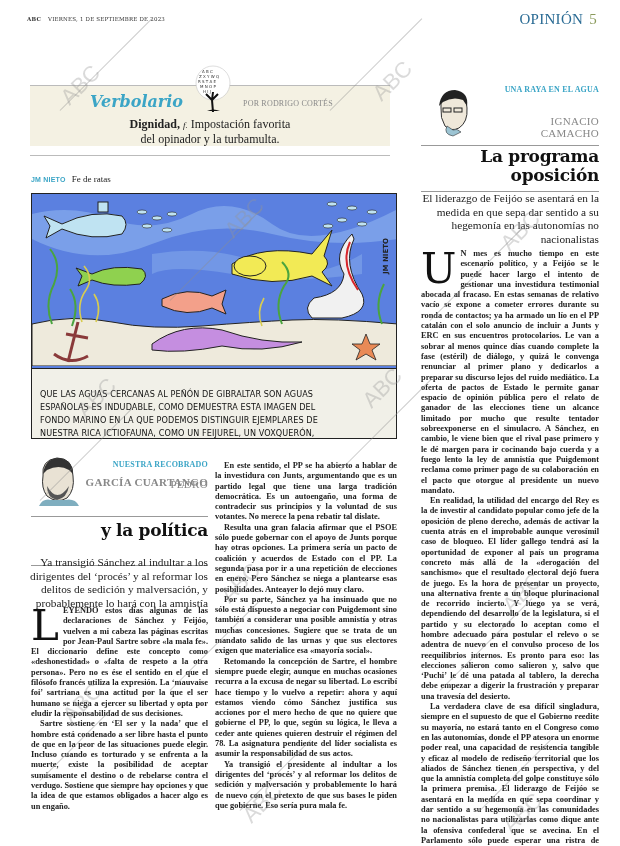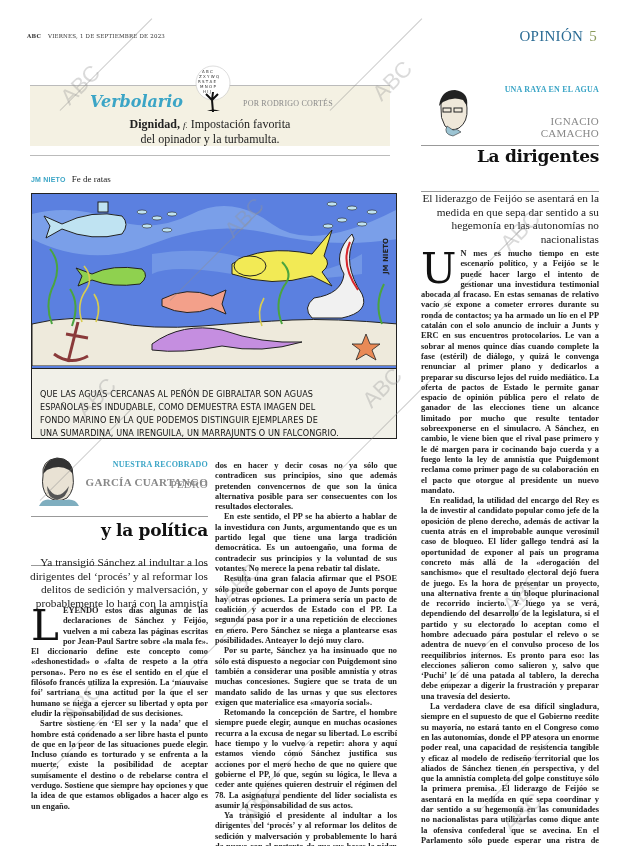--- a/index.html
+++ b/index.html
@@ -1,19 +1,19 @@
 <!DOCTYPE html>
 <html><head>
 <meta charset="utf-8">
 <style>
   * { box-sizing: border-box; margin: 0; padding: 0; }
   html, body { width: 620px; height: 846px; background: #ffffff; overflow: hidden; }
   body { position: relative; font-family: "DejaVu Serif", serif; color: #222; }
 
-  .header { position: absolute; left: 27px; top: 28px; width: 570px; height: 20px; }
+  .header { position: absolute; left: 27px; top: 11px; width: 570px; height: 20px; }
   .hdr-left { position: absolute; left: 0; top: 5px; font-size: 5.5px; letter-spacing: 0.2px; color: #333; }
   .hdr-left .abc { font-weight: bold; margin-right: 5px; }
   .hdr-right { position: absolute; right: 0; top: 0; font-family: "Liberation Serif", serif; font-size: 15px; color: #2a6b94; letter-spacing: 0.3px; }
   .hdr-right .pg { color: #8a9a5b; margin-left: 6px; }
 
   
   .verbolario { position: absolute; left: 30px; top: 80px; width: 360px; height: 80px; }
   .verb-line-top { position: absolute; left: 0; right: 0; top: 5px; height: 1px; background: #bbb; }
   .verb-box { position: absolute; left: 0; right: 0; top: 6px; height: 60px; background: #f4f1e3; }
   .verb-line-bot { position: absolute; left: 0; right: 0; top: 75px; height: 1px; background: #bbb; }
@@ -148,20 +148,21 @@
     <path d="M36 168 L46 128 M34 140 L56 144 M22 160 Q38 172 56 162" stroke="#8a3a3a" stroke-width="3" fill="none"></path>
 
     <path d="M330 150 L334 140 L338 150 L348 150 L340 156 L344 166 L334 160 L324 166 L328 156 L320 150 Z" fill="#e98a56" stroke="#222" stroke-width="0.8"></path>
 
     <text x="356" y="80" font-size="7" font-family="DejaVu Sans, sans-serif" font-weight="bold" fill="#222" transform="rotate(-90 356 80)">JM NIETO</text>
   </svg>
   <div class="cartoon-caption">
     <div>QUE LAS AGUAS CERCANAS AL PEÑÓN DE GIBRALTAR SON AGUAS</div>
     <div>ESPAÑOLAS ES INDUDABLE, COMO DEMUESTRA ESTA IMAGEN DEL</div>
     <div>FONDO MARINO EN LA QUE PODEMOS DISTINGUIR EJEMPLARES DE</div>
+    <div>NUESTRA RICA ICTIOFAUNA, COMO UN FEIJUREL, UN VOXQUERÓN,</div>
     <div>UNA SUMARDINA, UNA IRENGUILA, UN MARRAJUNTS O UN FALCONGRIO.</div>
   </div>
 </div>
 
 <div class="author-left">
   <svg style="position:absolute;left:4px;top:2px;" width="46" height="52" viewBox="0 0 46 52">
     <path d="M8 22 Q6 6 22 4 Q38 4 38 22 Q40 36 32 44 Q22 50 12 42 Q6 34 8 22 Z" fill="#e9e2d4" stroke="#333" stroke-width="1"></path>
     <path d="M8 20 Q10 4 24 4 Q38 6 38 20 L34 16 Q24 10 12 16 Z" fill="#333"></path>
     <path d="M12 32 Q22 50 34 32 Q32 44 22 46 Q12 44 12 32 Z" fill="#555"></path>
     <path d="M4 52 Q8 44 16 46 L30 46 Q40 44 44 52 Z" fill="#7faebf"></path>
@@ -177,42 +178,42 @@
   <div class="standfirst" style="position:absolute;left:-2px;width:179px;top:104px;">Ya transigió Sánchez al indultar a los dirigentes del ‘procés’ y al reformar los delitos de sedición y malversación, y probablemente lo hará con la amnistía</div>
 </div>
 
 <div class="col-a body-text">
   <span class="dropcap">L</span>
   <p class="first">EYENDO estos días algunas de las declaraciones de Sánchez y Feijóo, vuelven a mi cabeza las páginas escritas por Jean-Paul Sartre sobre «la mala fe». El diccionario define este concepto como «deshonestidad» o «falta de respeto a la otra persona». Pero no es ése el sentido en el que el filósofo francés utiliza la expresión. La ‘mauvaise foi’ sartriana es una actitud por la que el ser humano se niega a ejercer su libertad y opta por eludir la responsabilidad de sus decisiones.</p>
   <p>Sartre sostiene en ‘El ser y la nada’ que el hombre está condenado a ser libre hasta el punto de que en la peor de las situaciones puede elegir. Incluso cuando es torturado y se enfrenta a la muerte, existe la posibilidad de aceptar sumisamente el destino o de rebelarse contra el verdugo. Sostiene que siempre hay opciones y que la idea de que estamos obligados a hacer algo es un engaño.</p>
 </div>
 
 <div class="col-b body-text">
-  <p class="first">dos en hacer y decir cosas no ya sólo que contradicen sus principios, sino que además pretenden convencernos de que son la única alternativa posible para ser consecuentes con los resultados electorales.</p>
   <p>En este sentido, el PP se ha abierto a hablar de la investidura con Junts, argumentando que es un partido legal que tiene una larga tradición democrática. Es un autoengaño, una forma de contradecir sus principios y la voluntad de sus votantes. No merece la pena rebatir tal dislate.</p>
   <p>Resulta una gran falacia afirmar que el PSOE sólo puede gobernar con el apoyo de Junts porque hay otras opciones. La primera sería un pacto de coalición y acuerdos de Estado con el PP. La segunda pasa por ir a una repetición de elecciones en enero. Pero Sánchez se niega a plantearse esas posibilidades. Anteayer lo dejó muy claro.</p>
   <p>Por su parte, Sánchez ya ha insinuado que no sólo está dispuesto a negociar con Puigdemont sino también a considerar una posible amnistía y otras muchas concesiones. Sugiere que se trata de un mandato salido de las urnas y que sus electores exigen que materialice esa «mayoría social».</p>
   <p>Retomando la concepción de Sartre, el hombre siempre puede elegir, aunque en muchas ocasiones recurra a la excusa de negar su libertad. Lo escribí hace tiempo y lo vuelvo a repetir: ahora y aquí estamos viendo cómo Sánchez justifica sus acciones por el mero hecho de que no quiere que gobierne el PP, lo que, según su lógica, le lleva a ceder ante quienes quieren destruir el régimen del 78. La asignatura pendiente del líder socialista es asumir la responsabilidad de sus actos.</p>
   <p>Ya transigió el presidente al indultar a los dirigentes del ‘procés’ y al reformar los delitos de sedición y malversación y probablemente lo hará de nuevo con el pretexto de que sus bases le piden que gobierne. Eso sería pura mala fe.</p>
 </div>
 
 <div class="author-right">
   <svg style="position:absolute;left:12px;top:10px;" width="40" height="50" viewBox="0 0 40 50">
     <path d="M8 20 Q6 6 20 4 Q34 4 34 20 Q35 34 26 40 Q18 44 12 38 Q7 30 8 20 Z" fill="#efe8da" stroke="#333" stroke-width="1"></path>
     <path d="M6 18 Q8 2 22 2 Q36 4 34 18 L30 12 Q20 8 10 14 Z" fill="#222"></path>
     <rect x="10" y="20" width="8" height="4" fill="none" stroke="#222"></rect>
       <rect x="21" y="20" width="8" height="4" fill="none" stroke="#222"></rect>
     <path d="M14 38 Q10 46 20 48 L28 44 Q24 40 20 42 Z" fill="#9cc4d3" stroke="#333" stroke-width="0.6"></path>
   </svg>
   <div class="section-label" style="position:absolute;right:0;top:7px;">UNA RAYA EN EL AGUA</div>
   <div class="author-name" style="position:absolute;right:0;top:37px;">IGNACIO</div>
   <div class="author-name" style="position:absolute;right:0;top:49px;">CAMACHO</div>
   <div class="rule" style="position:absolute;left:0;right:0;top:67px;"></div>
   <div class="headline" style="position:absolute;right:0;top:69px;width:178px;">
-    <div>La dirigentes</div>
+    <div>La programa</div>
+    <div>oposición</div>
   </div>
   <div class="rule" style="position:absolute;left:0;right:0;top:113px;"></div>
   <div class="standfirst" style="position:absolute;left:0;width:178px;top:114px;">El liderazgo de Feijóo se asentará en la medida en que sepa dar sentido a su hegemonía en las autonomías no nacionalistas</div>
 </div>
 
 <div class="col-c body-text">
   <span class="dropcap">U</span>
   <p class="first">N mes es mucho tiempo en este escenario político, y a Feijóo se le puede hacer largo el intento de gestionar una investidura testimonial abocada al fracaso. En estas semanas de relativo vacío se expone a cometer errores durante su ronda de contactos; ya ha armado un lío en el PP catalán con el solo anuncio de incluir a Junts y ERC en sus encuentros protocolarios. Le van a sobrar al menos quince días cuando complete la fase (estéril) de diálogo, y quizá le convenga renunciar al primer plano y dedicarlos a preparar su discurso lejos del ruido mediático. La oferta de pactos de Estado le permite ganar espacio de opinión pública pero el relato de ganador de las elecciones tiene un alcance limitado por mucho que resulte tentador sobreexponerse en el simulacro. A Sánchez, en cambio, le viene bien que el rival pase primero y le dé margen para ir cocinando bajo cuerda y a fuego lento la ley de amnistía que Puigdemont reclama como primer pago de su colaboración en el pacto que otorgue al presidente un nuevo mandato.</p>
   <p>En realidad, la utilidad del encargo del Rey es la de investir al candidato popular como jefe de la oposición de pleno derecho, además de activar la cuenta atrás en el improbable aunque verosímil caso de bloqueo. El líder gallego tendrá así la oportunidad de exponer al país un programa concreto más allá de la «derogación del sanchismo» que el resultado electoral dejó fuera de juego. Es la hora de presentar un proyecto, una alternativa frente a un bloque plurinacional de recorrido incierto. Y luego ya se verá, dependiendo del desarrollo de la legislatura, si el partido y su electorado lo aceptan como el hombre adecuado para postular el relevo o se adentra de nuevo en el convulso proceso de los reequilibrios internos. Es pronto para eso: las elecciones salieron como salieron y, salvo que ‘Puchi’ le dé una patada al tablero, la derecha debe empezar a digerir la frustración y preparar una travesía del desierto.</p>
   <p>La verdadera clave de esa difícil singladura, siempre en el supuesto de que el Gobierno reedite su mayoría, no estará tanto en el Congreso como en las autonomías, donde el PP atesora un enorme poder real, una capacidad de resistencia tangible y eficaz al modelo de rediseño territorial que los aliados de Sánchez tienen en perspectiva, y del que la amnistía completa del golpe constituye sólo la primera premisa. El liderazgo de Feijóo se asentará en la medida en que sepa coordinar y dar sentido a su hegemonía en las comunidades no nacionalistas para utilizarlas como dique ante la ofensiva confederal que se avecina. En el Parlamento sólo puede esperar una ristra de votaciones perdidas pero ese contrapoder institucional, bien organizado y alineado en una estrategia inteligente, es una formidable herramienta política. Quizá la única que pueda frenar el previsible intento de modificar la Constitución por la vía subrepticia.</p>

